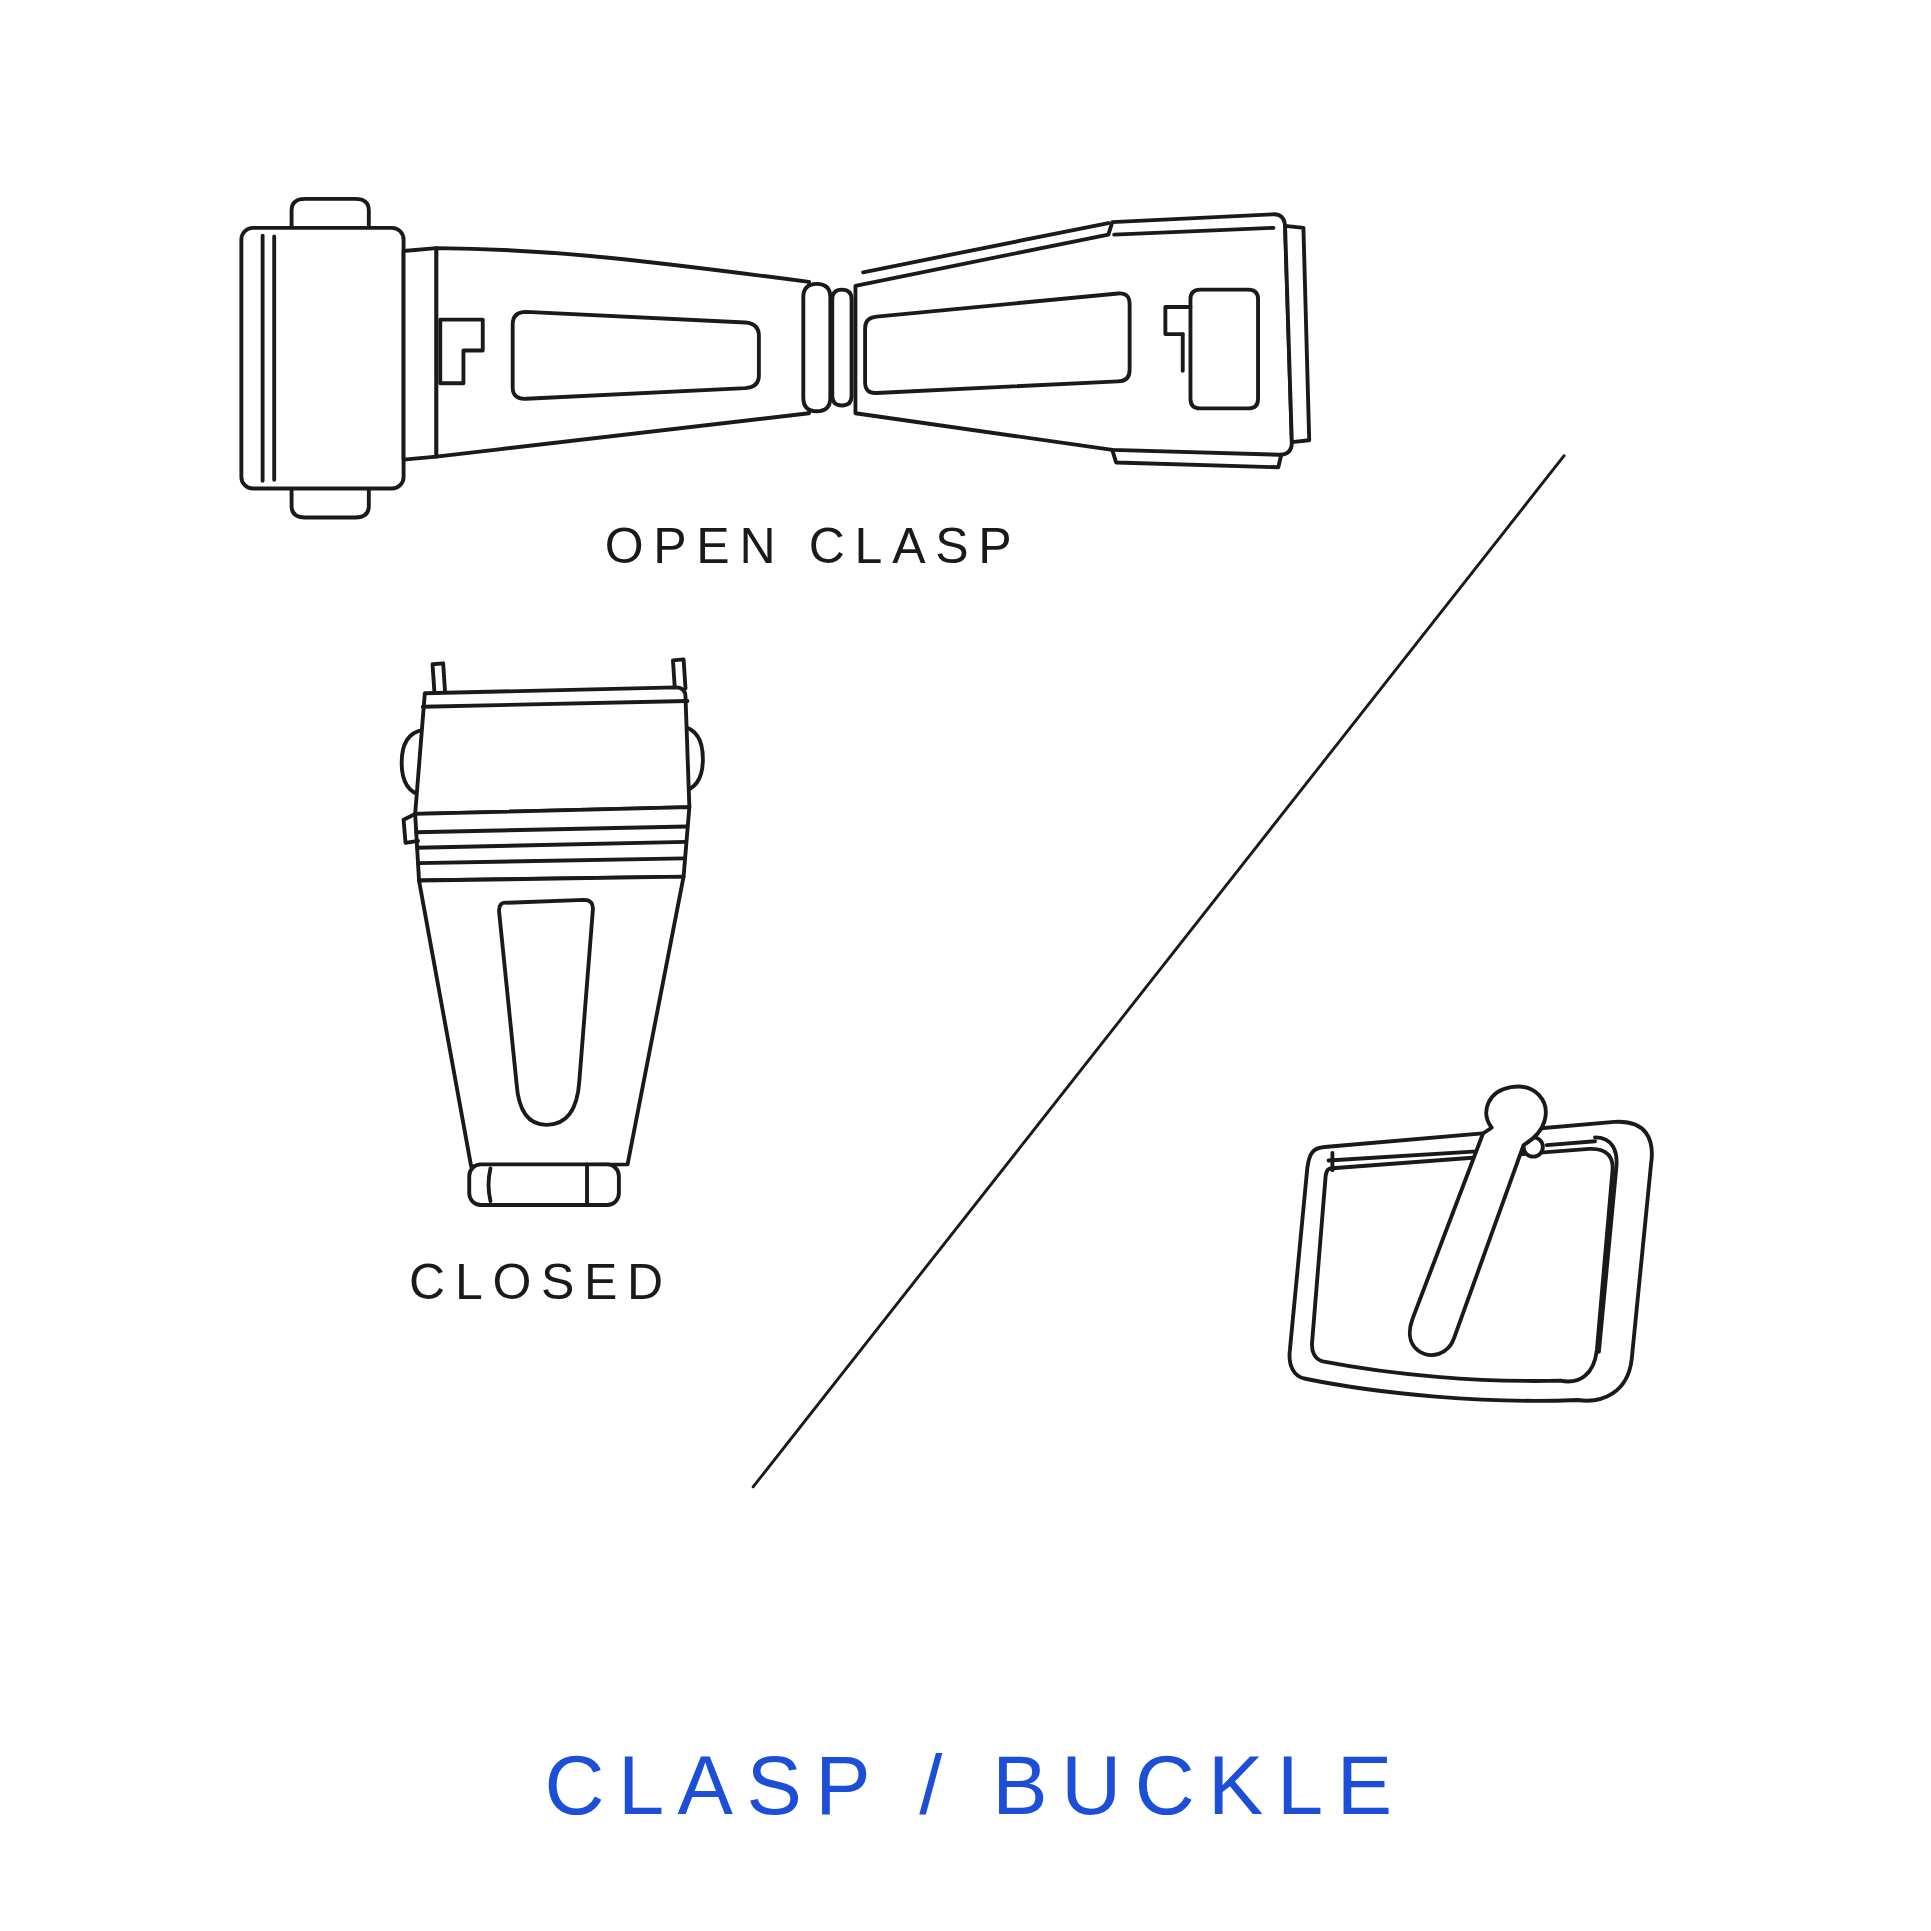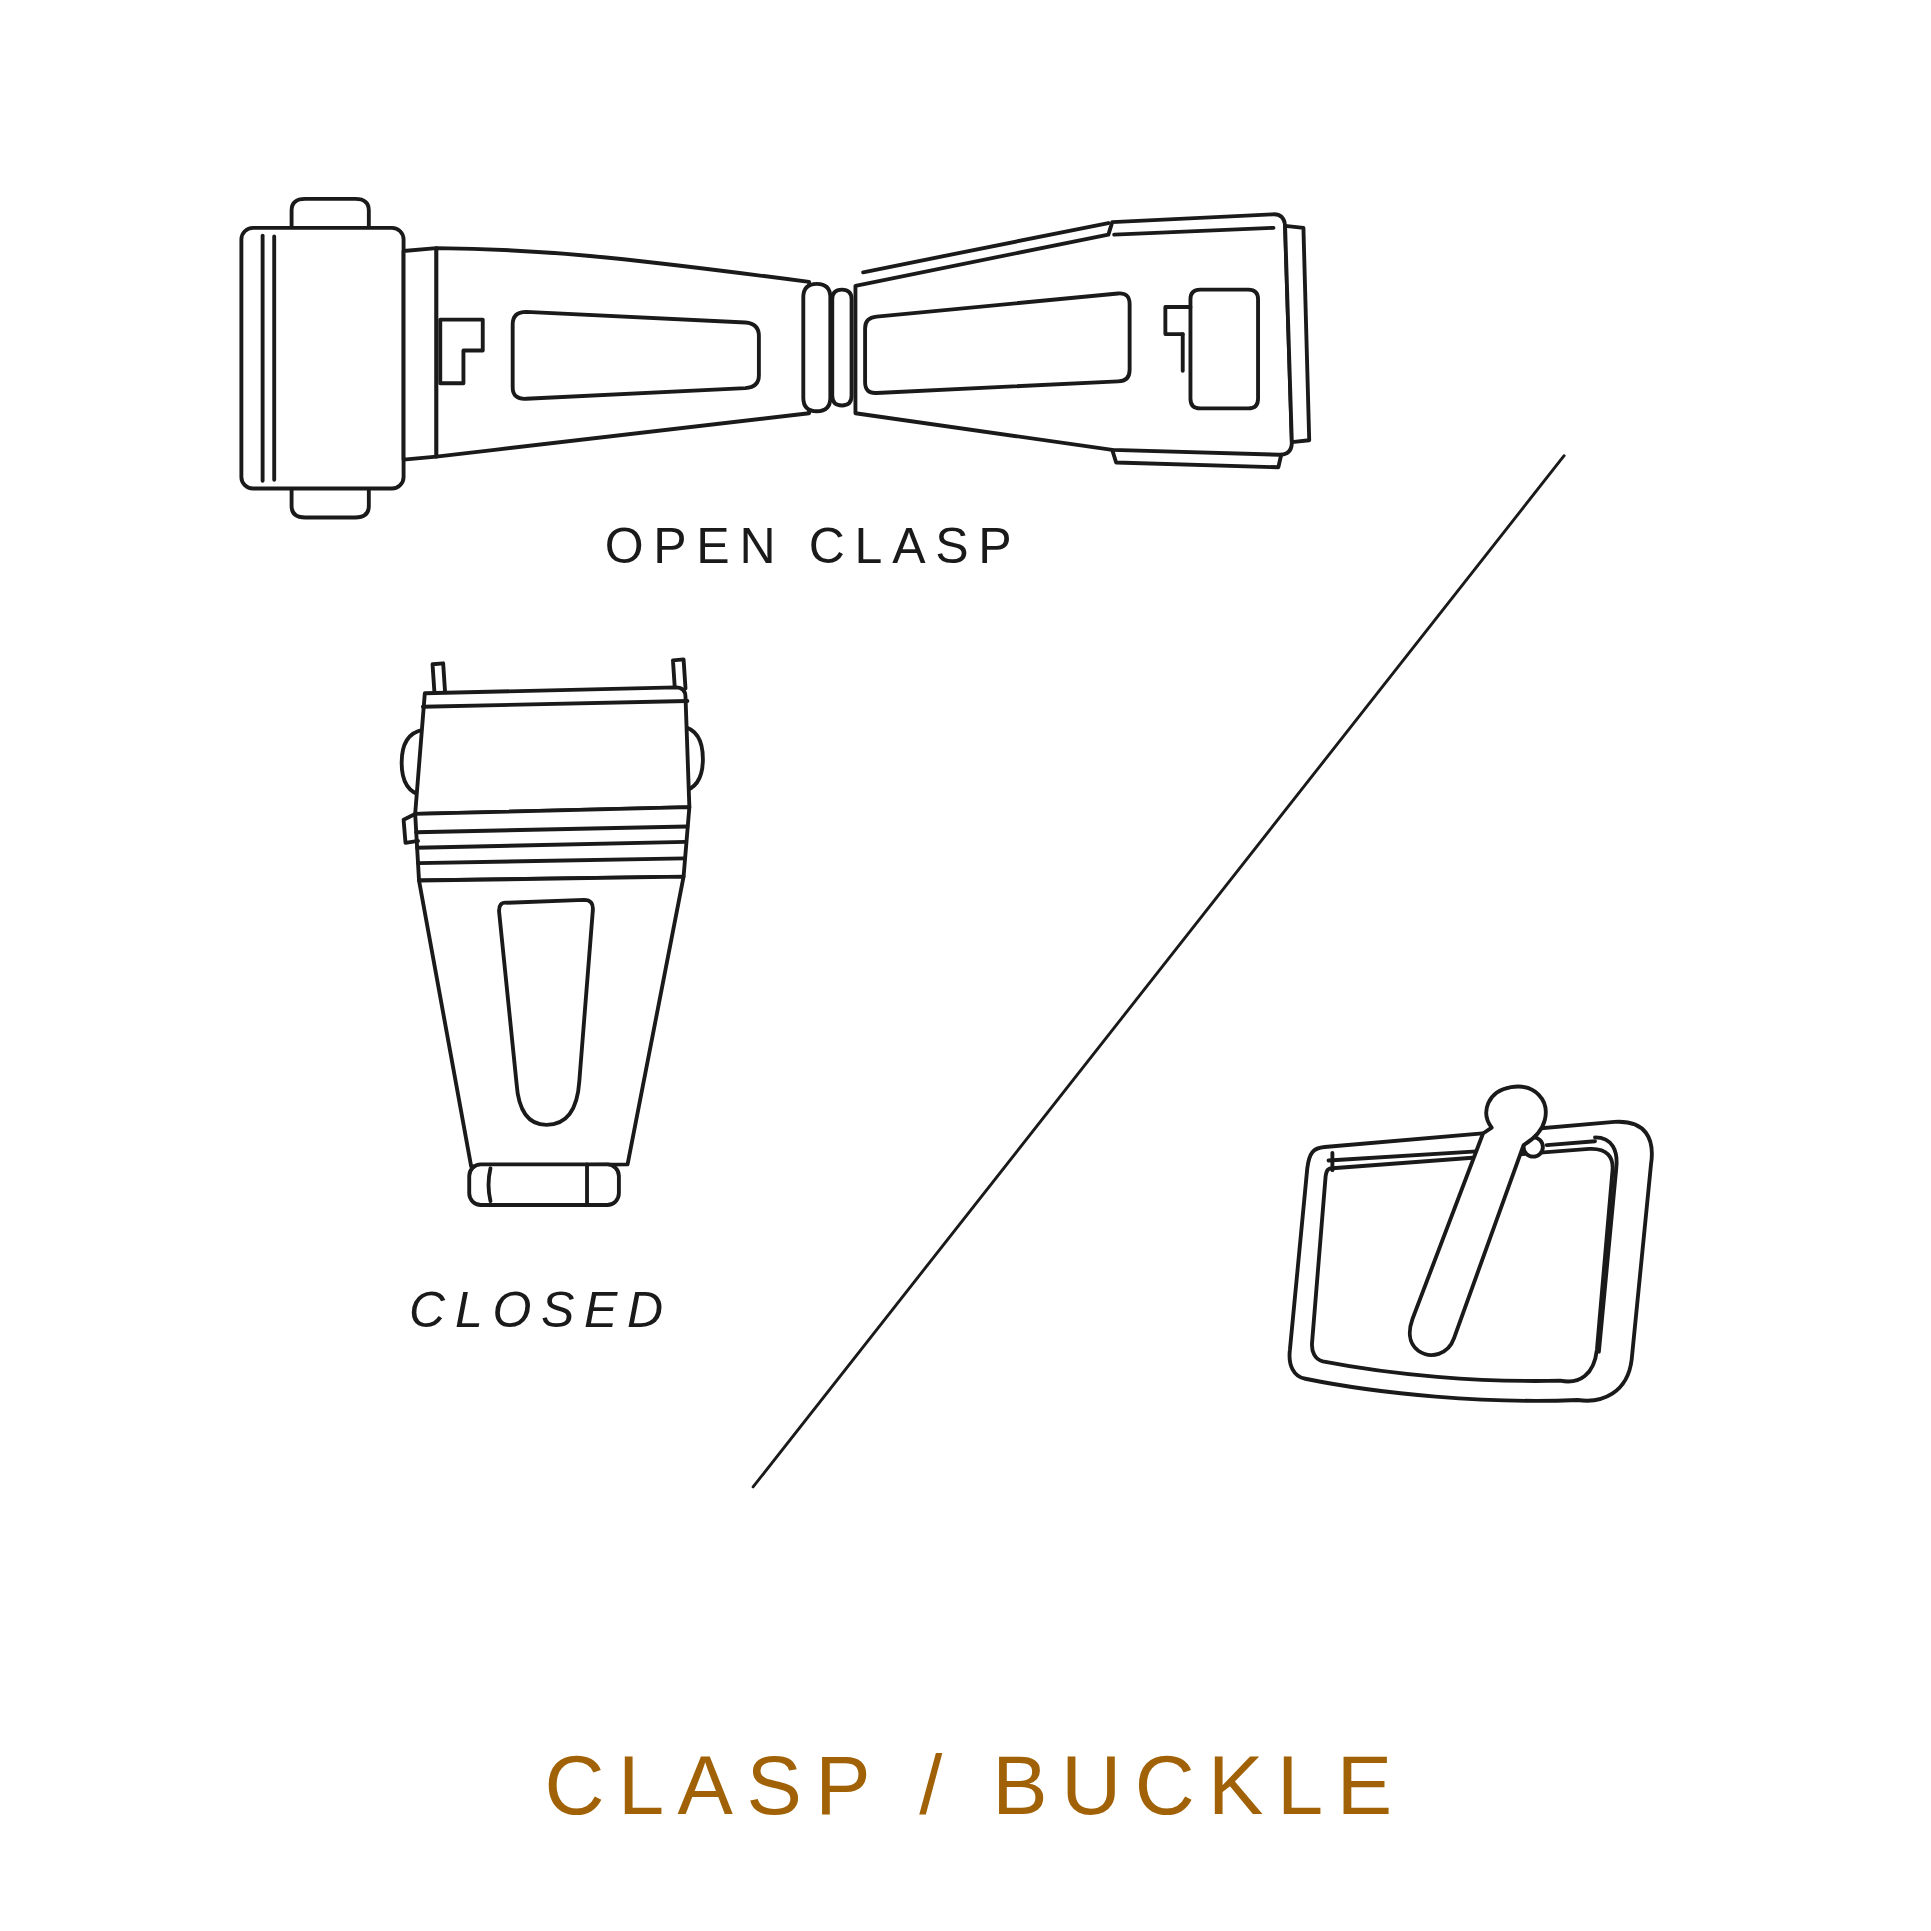--- a/index.html
+++ b/index.html
@@ -46,21 +46,21 @@
     transform: translateX(-50%);
     color: #1a1a1a;
     font-size: 50px;
     letter-spacing: 9.7px;
     white-space: nowrap;
     font-weight: 400;
   }
   .page-title {
     position: absolute;
     transform: translateX(-50%);
-    color: #a16207;
+    color: #1d4ed8;
     font-size: 83px;
     letter-spacing: 13.5px;
     white-space: nowrap;
     font-weight: 400;
   }
 </style>
 </head>
 <body>
 
 <div id="canvas">
@@ -165,18 +165,18 @@
                               C1597,1172 1588,1180 1578,1186
                               L1506,1386
                               C1500,1403 1482,1408 1469,1399
                               C1458,1391 1459,1377 1463,1366
                               L1536,1174 Z"></path>
     </g>
   </svg>
 
   <div class="caption" style="left:813px; top:517px;">OPEN CLASP</div>
 
-  <div class="caption" style="left:541px; top:1281px;font-style:italic;">CLOSED</div>
+  <div class="caption" style="left:541px; top:1253px;">CLOSED</div>
 
   <div class="page-title" style="left:975px; top:1738px;">CLASP / BUCKLE</div>
 
 </div>
 
 
 </body></html>

